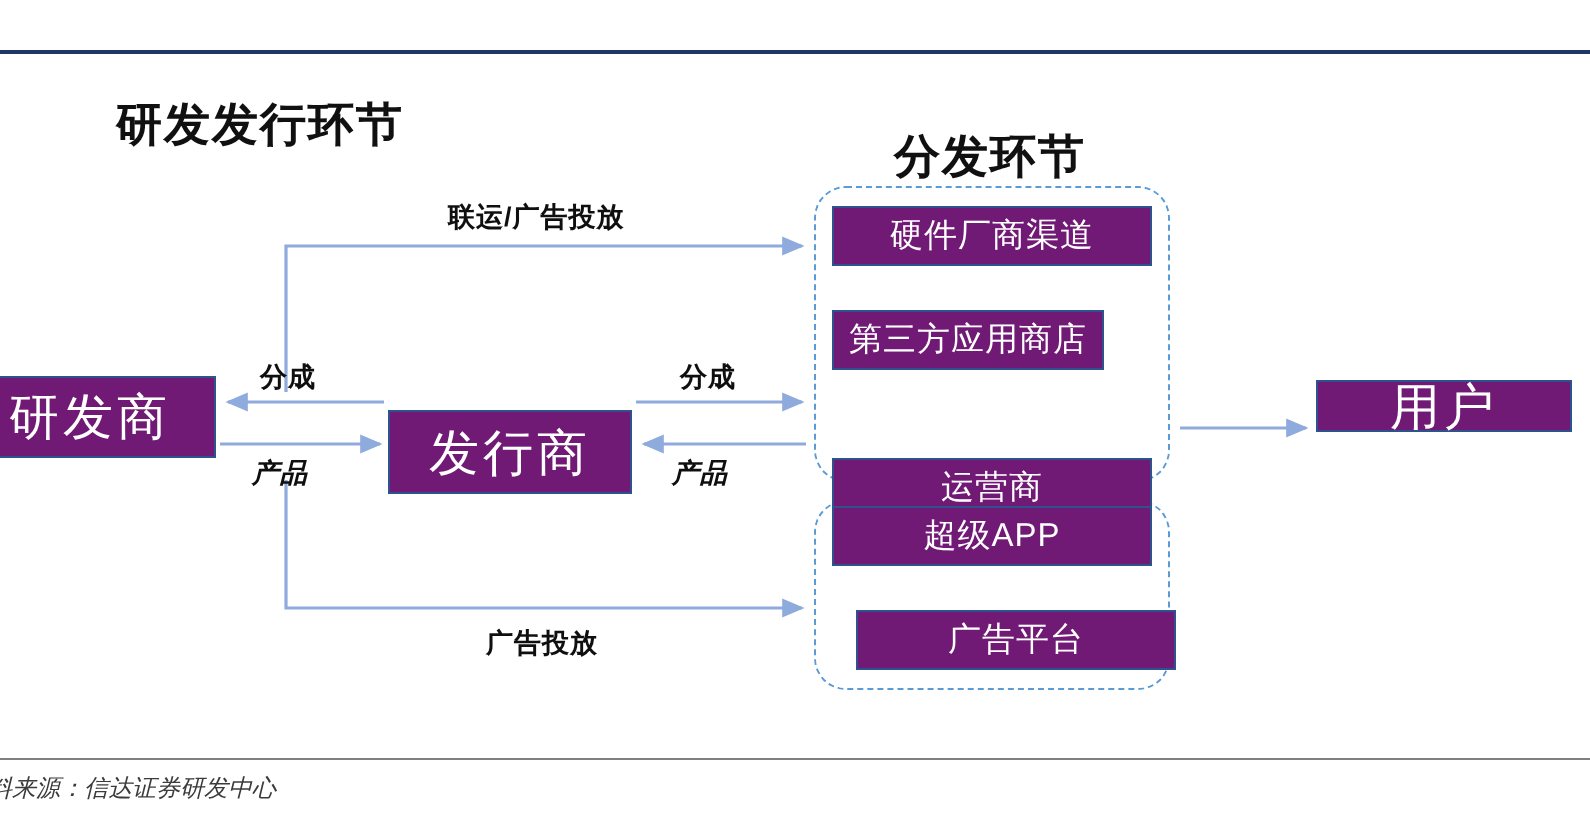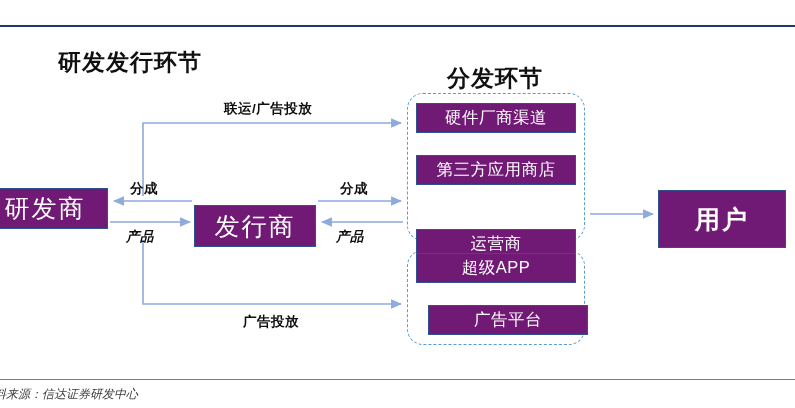--- a/index.html
+++ b/index.html
@@ -80,24 +80,24 @@
     justify-content: center;
     white-space: nowrap;
     box-sizing: border-box;
     font-family: "Liberation Sans", "DejaVu Sans", sans-serif;
   }
   .big-box  { font-size: 25px; letter-spacing: 2px; }
   .chan-box { font-size: 16.5px; letter-spacing: 0.5px; }
 
   #box-developer { left: -18px; top: 188px; width: 126px; height: 41px; }
   #box-publisher { left: 194px; top: 205px; width: 122px; height: 42px; }
-  #box-user      { left: 658px; top: 190px; width: 128px; height: 58px; font-weight: bold; }
+  #box-user      { left: 658px; top: 190px; width: 128px; height: 26px; }
 
   #box-hardware  { left: 416px; top: 103px; width: 160px; height: 30px; }
-  #box-appstore  { left: 416px; top: 155px; width: 160px; height: 30px; }
+  #box-appstore  { left: 416px; top: 155px; width: 136px; height: 30px; }
   #box-carrier   { left: 416px; top: 200px; width: 160px; height: 30px; margin-top: 29px; }
   #box-superapp  { left: 416px; top: 253px; width: 160px; height: 30px; }
   #box-adplat    { left: 416px; top: 305px; width: 160px; height: 30px; margin-left: 12px; }
 
   
   .dashed-group {
     position: absolute;
     border: 1.6px dashed #5b9bd5;
     border-radius: 16px;
     box-sizing: border-box;

